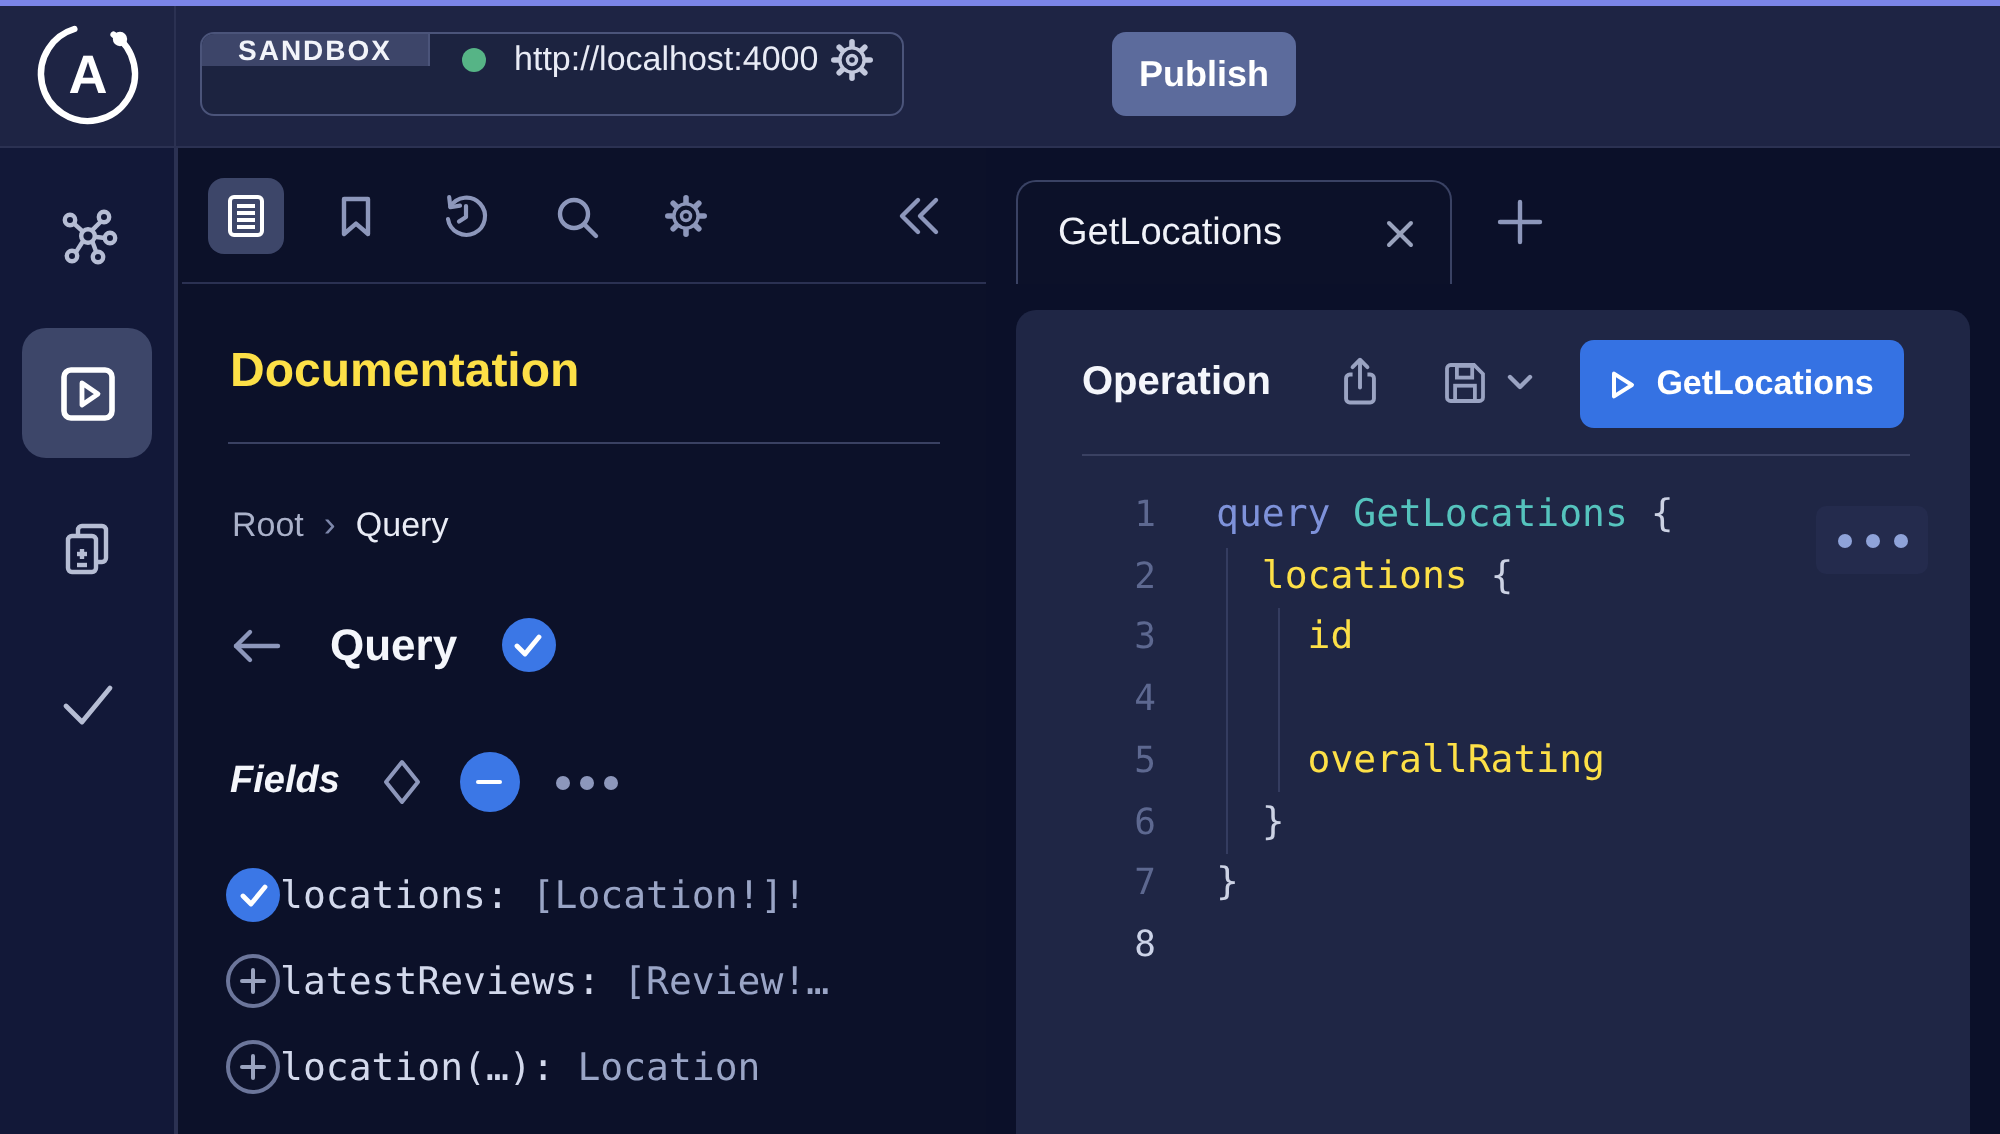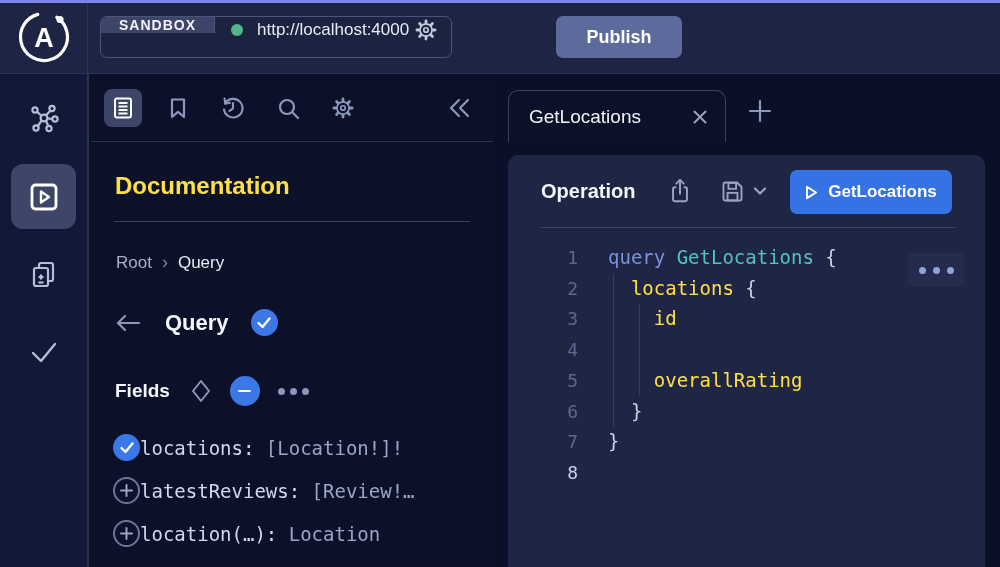--- a/index.html
+++ b/index.html
@@ -34,21 +34,21 @@
   .sandbox-chip {
     background:#3d4569; border-right:1.5px solid #4b547a;
     display:flex; align-items:center; padding:0 18px;
     font-size:14px; font-weight:bold; letter-spacing:1px; color:#f2f4fa;
   }
   .url-section { display:flex; align-items:center; flex:1; padding:0 12px 0 16px; }
   .status-dot { width:12px; height:12px; border-radius:50%; background:#56b486; margin-right:14px; flex:none; }
   .url-text { font-size:17px; color:#e8ebf5; flex:1; white-space:nowrap; }
   .url-gear { color:#c3c9dd; display:flex; align-items:center; }
   .publish-btn {
-    position:absolute; left:556px; top:16px; width:126px; height:42px;
+    position:absolute; left:556px; top:16px; width:92px; height:42px;
     background:#5c6b9c; border:none; border-radius:7px;
     color:#fff; font-size:18px; font-weight:bold;
     font-family:"Liberation Sans", sans-serif; cursor:pointer;
   }
 
   
   .leftnav {
     position:absolute; left:0; top:74px; width:89px; height:493px;
     background:#121838; border-right:2px solid #2b3152;
   }
@@ -81,21 +81,21 @@
   .crumb-sep { color:#7d87ab; font-size:18px; }
   .crumb-current { color:#e9ecf6; }
   .type-row { position:absolute; left:22px; top:235px; display:flex; align-items:center; gap:22px; }
   .back-arrow { color:#8d97bb; display:flex; cursor:pointer; }
   .type-name { font-size:22px; font-weight:bold; color:#f4f6fb; }
   .badge-check {
     width:27px; height:27px; border-radius:50%; background:#3b77e6;
     display:flex; align-items:center; justify-content:center; cursor:pointer;
   }
   .fields-row { position:absolute; left:24px; top:302px; display:flex; align-items:center; gap:18px; }
-  .fields-label { font-size:19px; font-weight:bold; color:#f4f6fb; margin-right:2px; }
+  .fields-label { font-size:19px; font-weight:bold; color:#f4f6fb; margin-right:2px;font-style:italic; }
   .icon-btn { color:#8d97bb; display:flex; align-items:center; cursor:pointer; }
   .badge-minus {
     width:30px; height:30px; border-radius:50%; background:#3b77e6;
     display:flex; align-items:center; justify-content:center; cursor:pointer;
   }
   .badge-minus .bar { width:13px; height:2.5px; background:#fff; border-radius:2px; }
   .dots3 { display:flex; gap:5px; cursor:pointer; }
   .dots3 span { width:7px; height:7px; border-radius:50%; background:#8d97bb; }
   .field-list { position:absolute; left:22px; top:352px; width:372px; }
   .field-row { display:flex; align-items:center; height:43px; cursor:pointer; }

